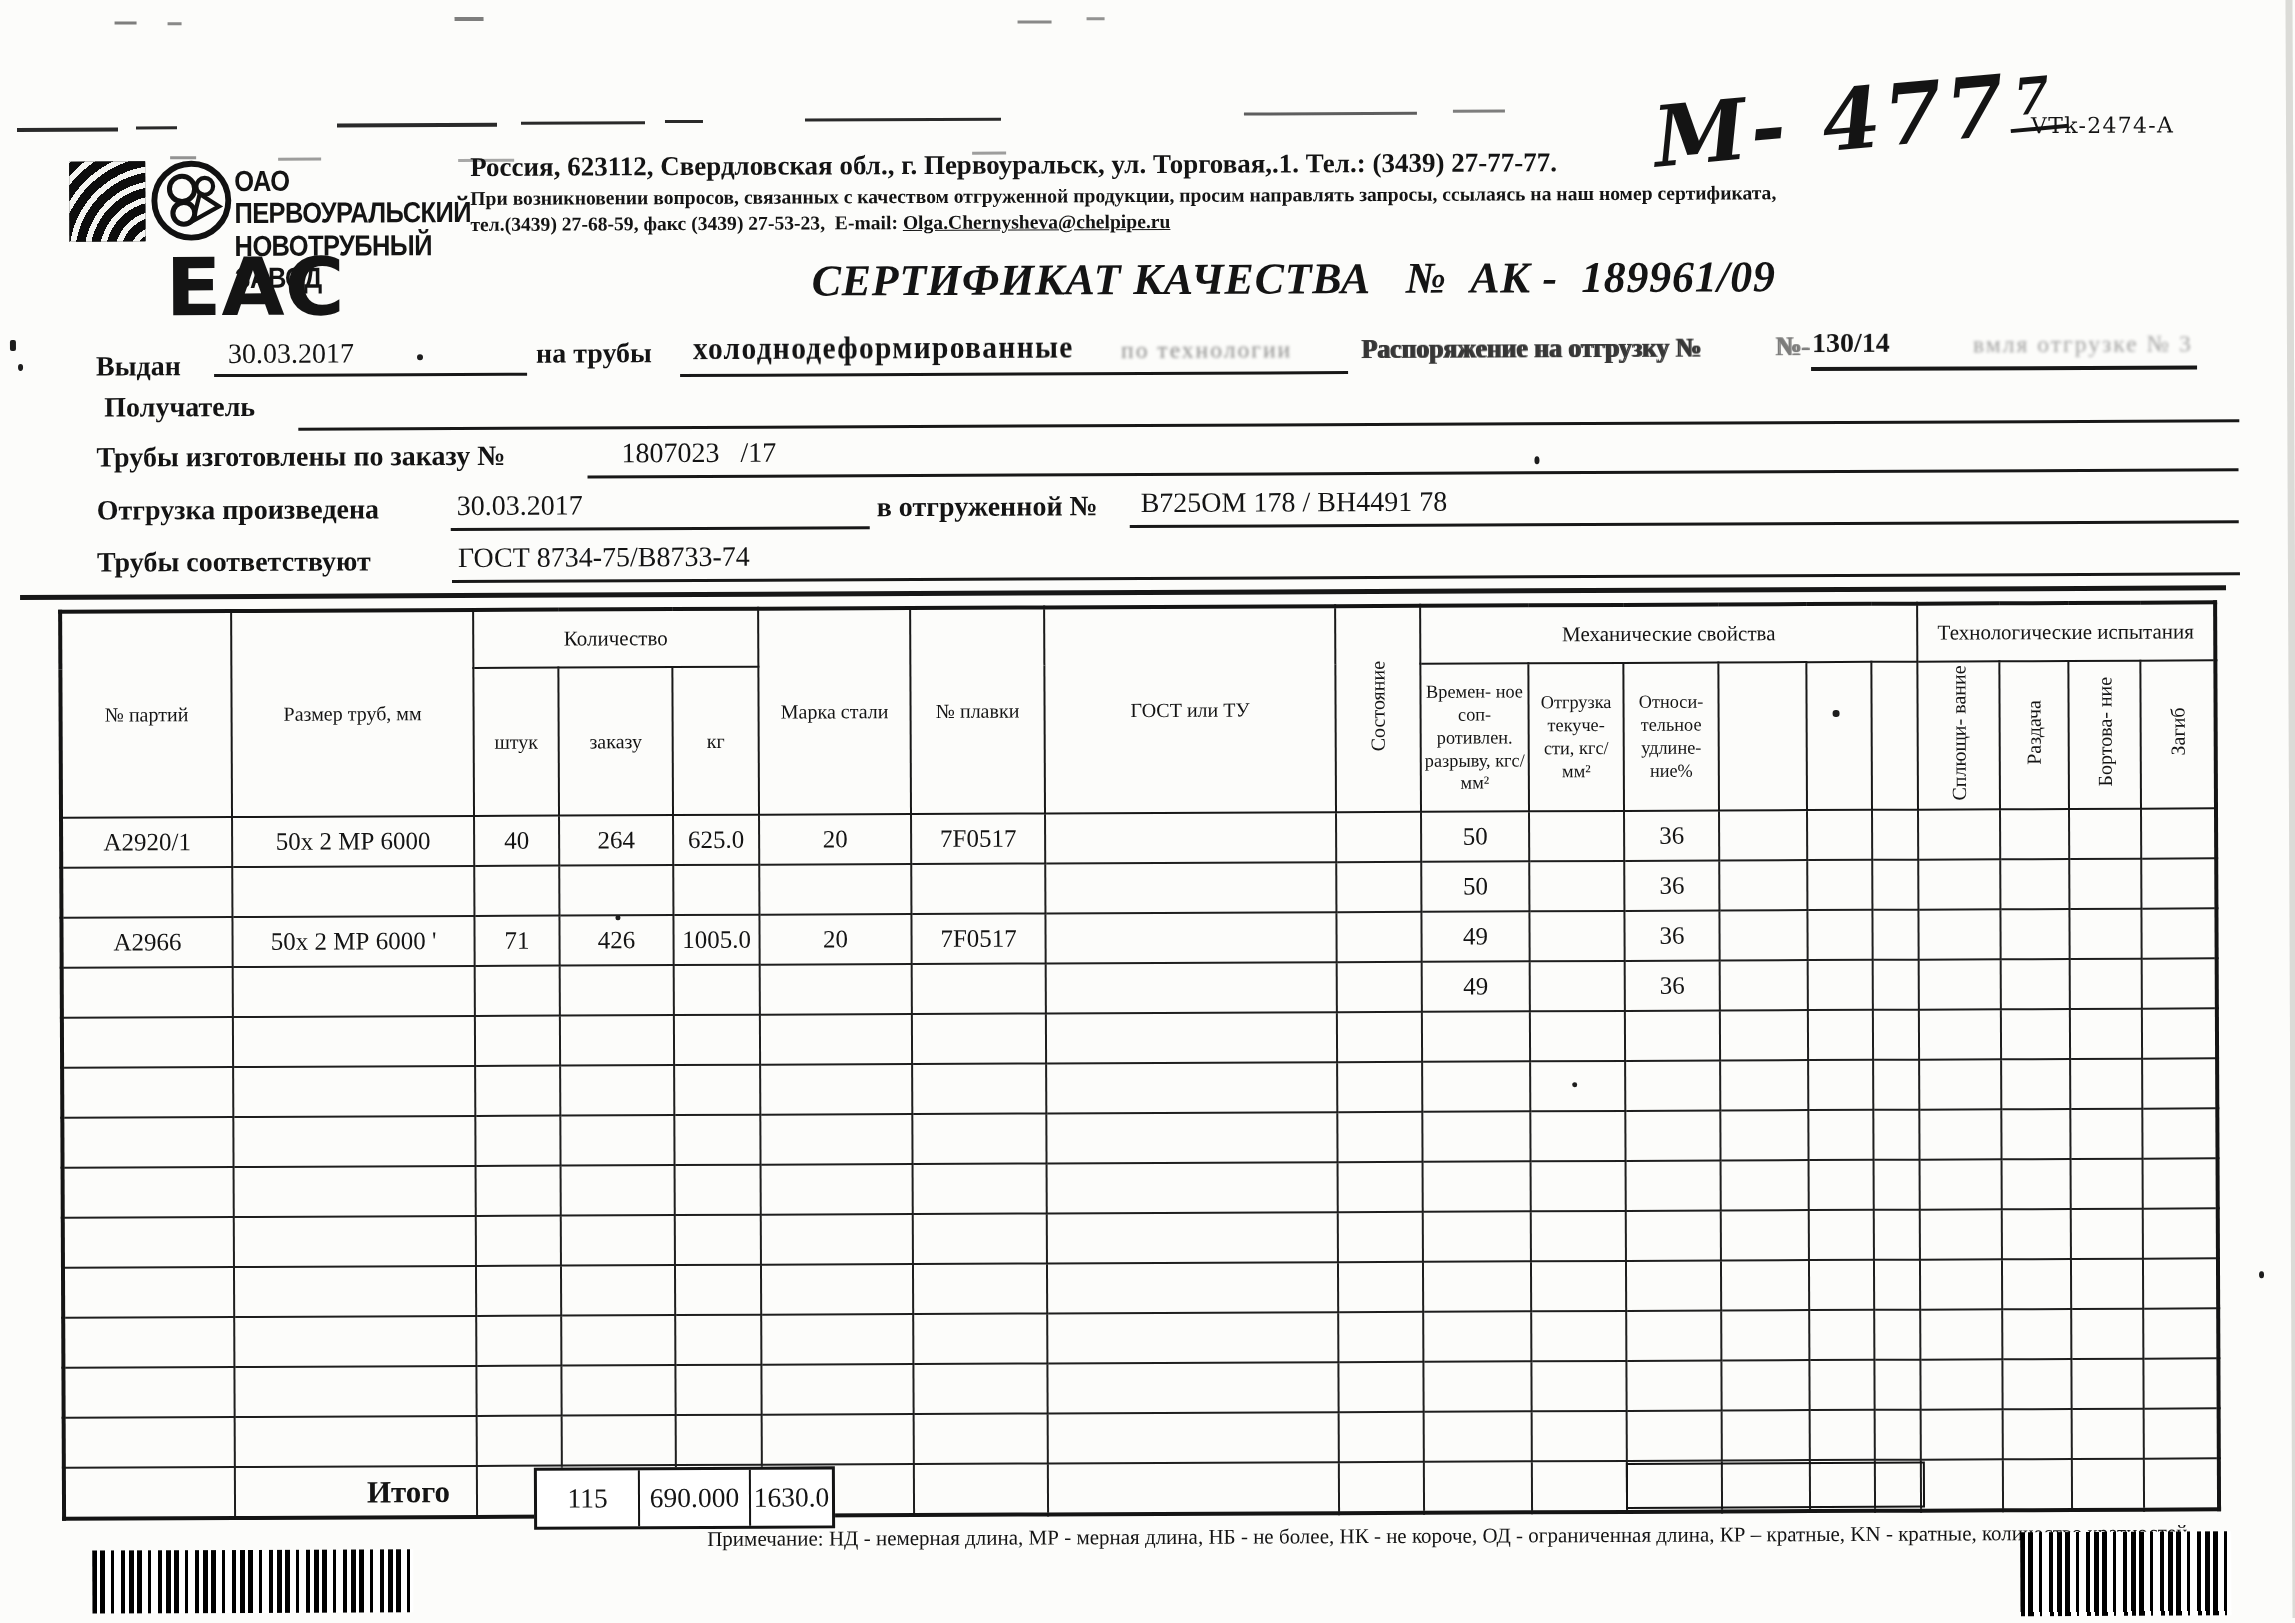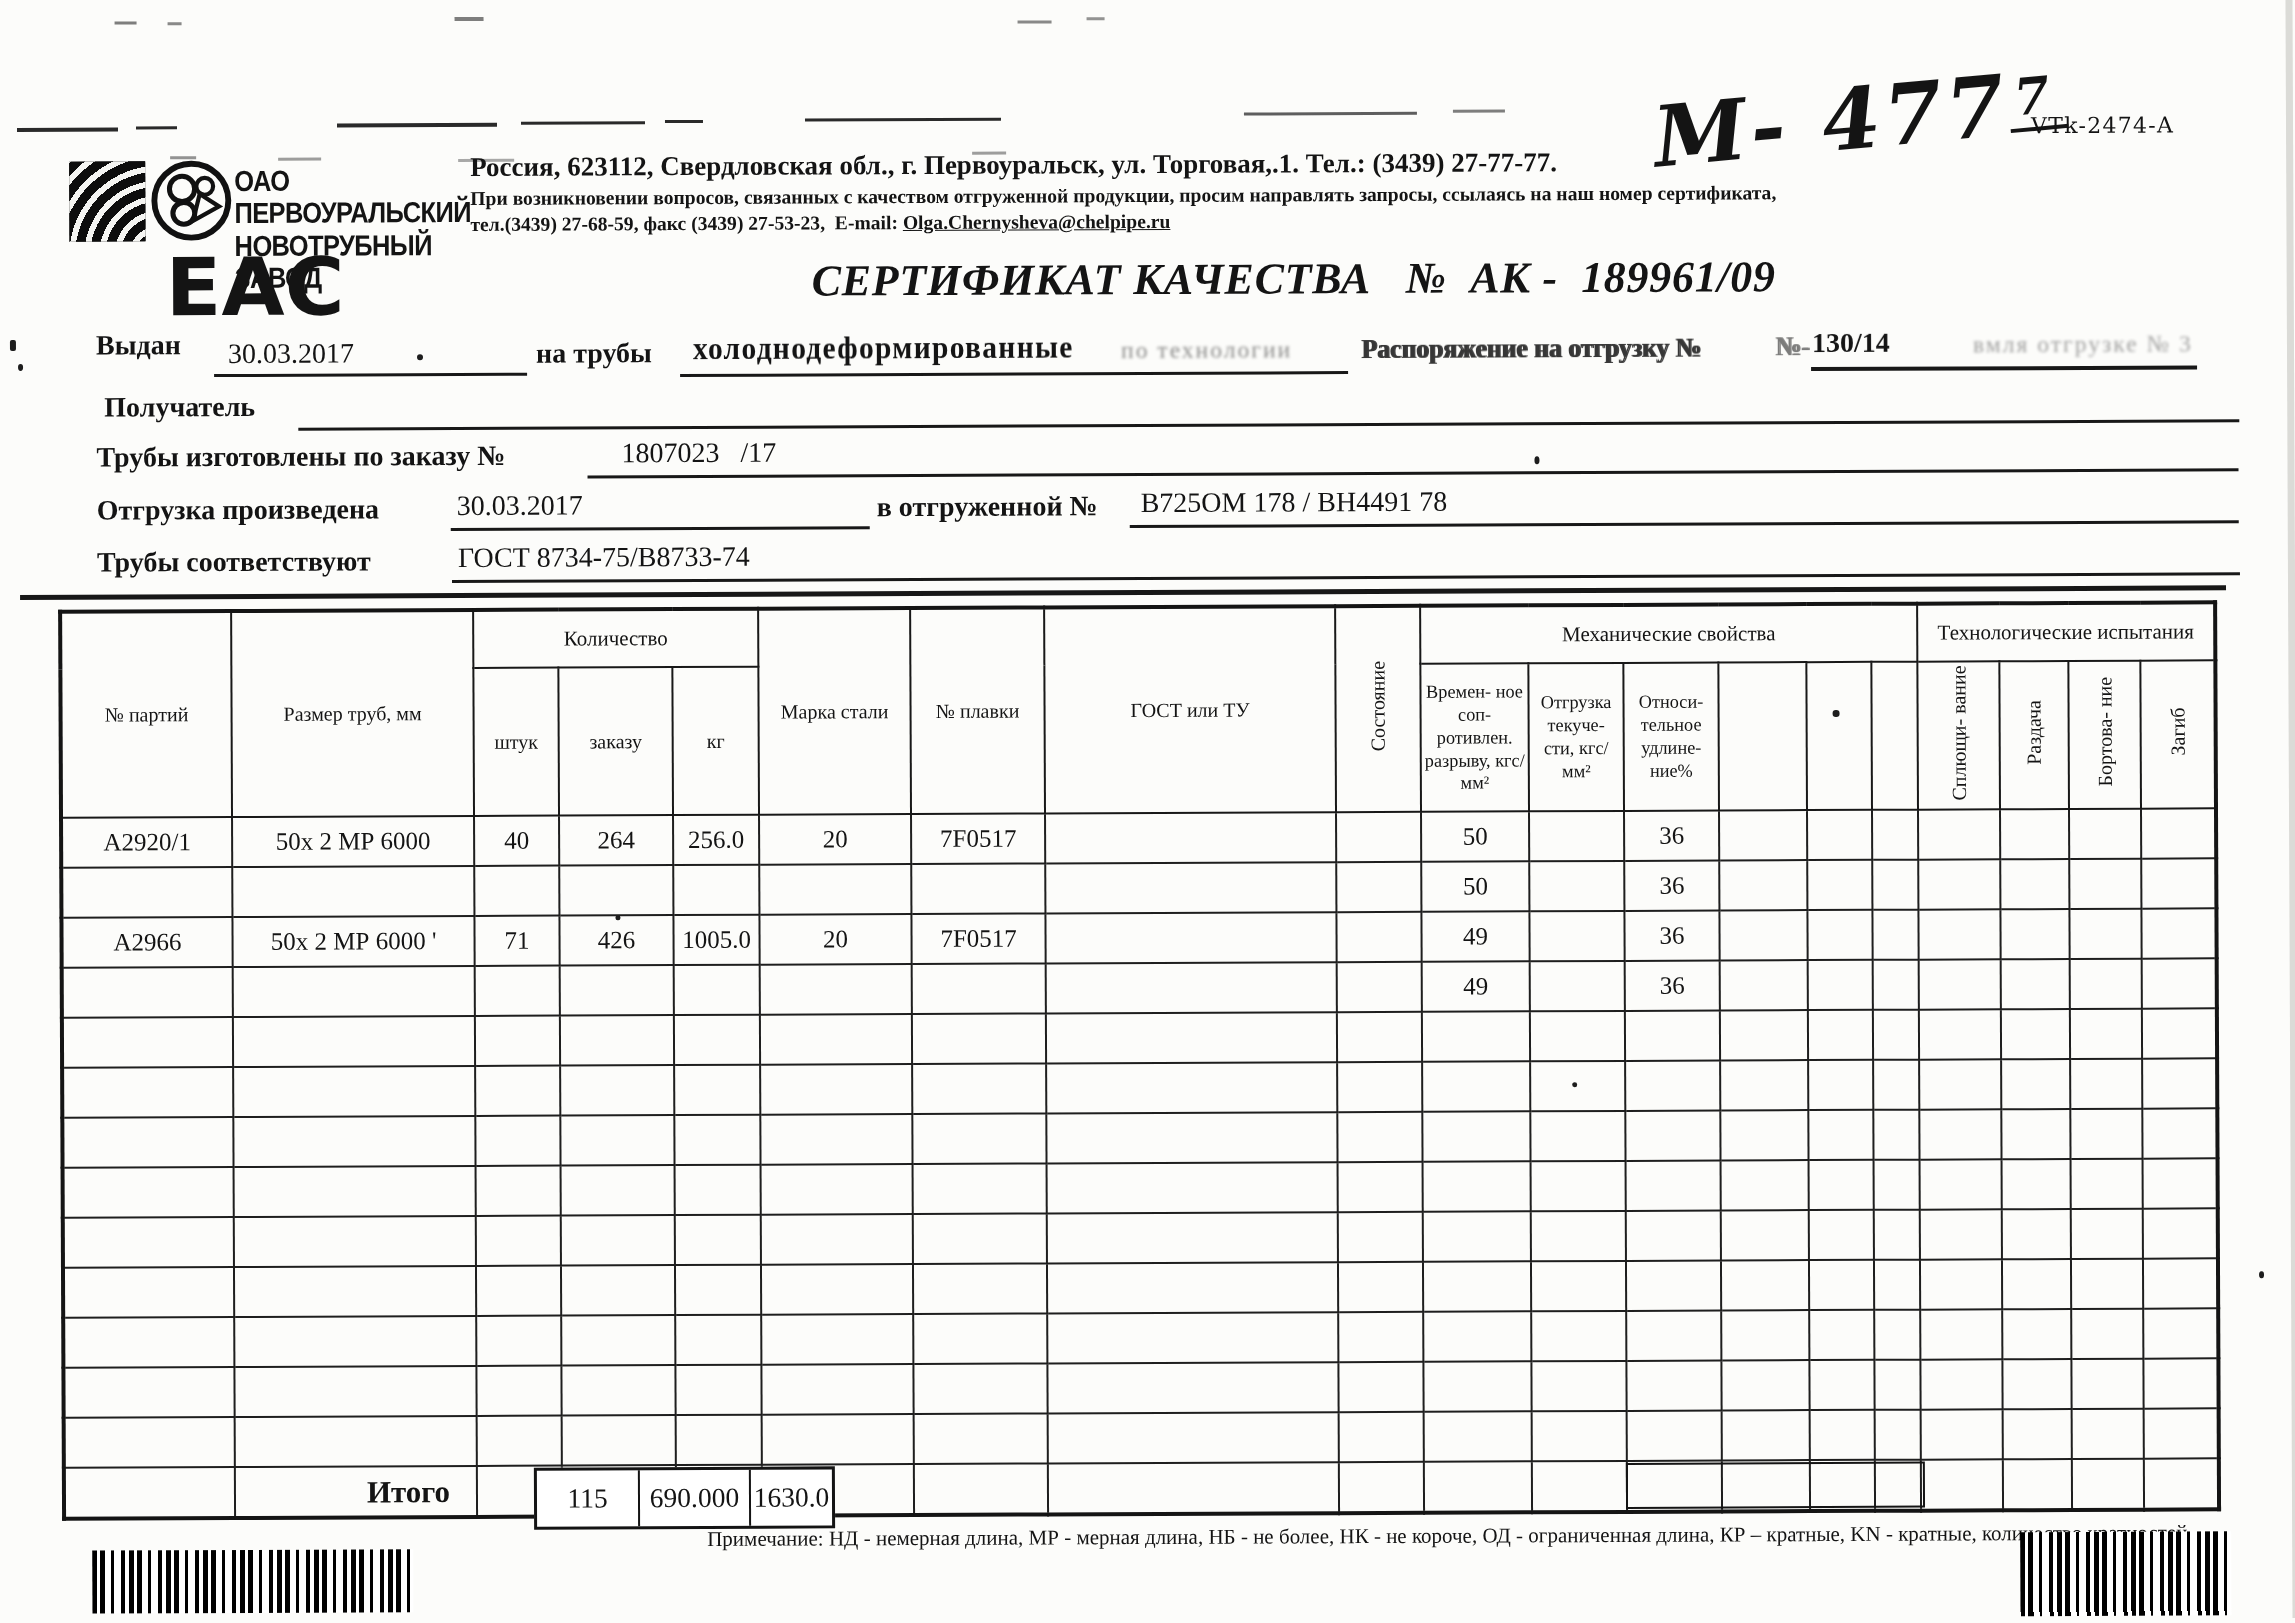--- a/index.html
+++ b/index.html
@@ -109,21 +109,21 @@
     </div>
   </div>
 
   <div class="abs hand" style="left:1656px;top:72px;">
     <span>М- 477</span><span class="sup">7</span>
   </div>
   <div class="abs formcode" style="left:2034px;top:117px;">VTk-2474-A</div>
 
   <div class="abs title" style="left:805px;top:254px;width:982px;text-align:center;">СЕРТИФИКАТ КАЧЕСТВА   №  АК -  189961/09</div>
 
-  <div class="abs flabel" style="left:98px;top:325px;">Выдан</div>
+  <div class="abs flabel" style="left:98px;top:346px;">Выдан</div>
   <div class="abs fval" style="left:230px;top:334px;">30.03.2017</div>
   <div class="ul" style="left:216px;top:370px;width:313px;"></div>
   <div class="abs flabel" style="left:538px;top:335px;">на трубы</div>
   <div class="abs stamp" style="left:695px;top:331px;">холоднодеформированные</div>
   <div class="abs smudge" style="left:1123px;top:337px;">по технологии</div>
   <div class="ul" style="left:682px;top:372px;width:668px;"></div>
   <div class="abs over" style="left:1363px;top:335px;">Распоряжение на отгрузку №</div>
   <div class="abs over" style="left:1777px;top:334px;opacity:.55;">№-</div>
   <div class="abs fval b" style="left:1814px;top:330px;filter:blur(0.3px);">130/14</div>
   <div class="ul" style="left:1813px;top:370px;width:386px;height:3.9px;"></div>
@@ -198,21 +198,21 @@
         <th class="vert"><span>Бортова- ние</span></th>
         <th class="vert"><span>Загиб</span></th>
       </tr>
     </thead>
     <tbody id="tbody">
           <tr>
             <td>А2920/1</td>
             <td>50х 2 МР 6000</td>
             <td>40</td>
             <td>264</td>
-            <td>256.0</td>
+            <td>625.0</td>
             <td>20</td>
             <td>7F0517</td>
             <td></td>
             <td></td>
             <td>50</td>
             <td></td>
             <td>36</td>
             <td></td>
             <td></td>
             <td class="thin-left"></td>

